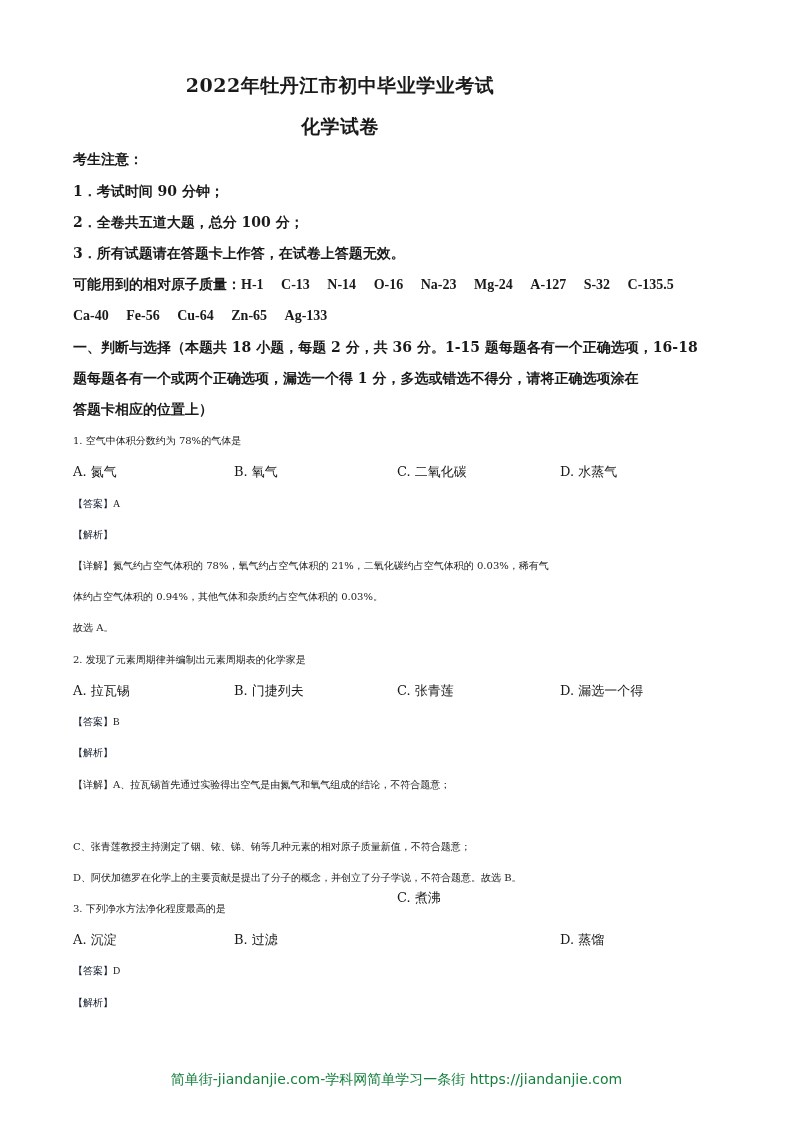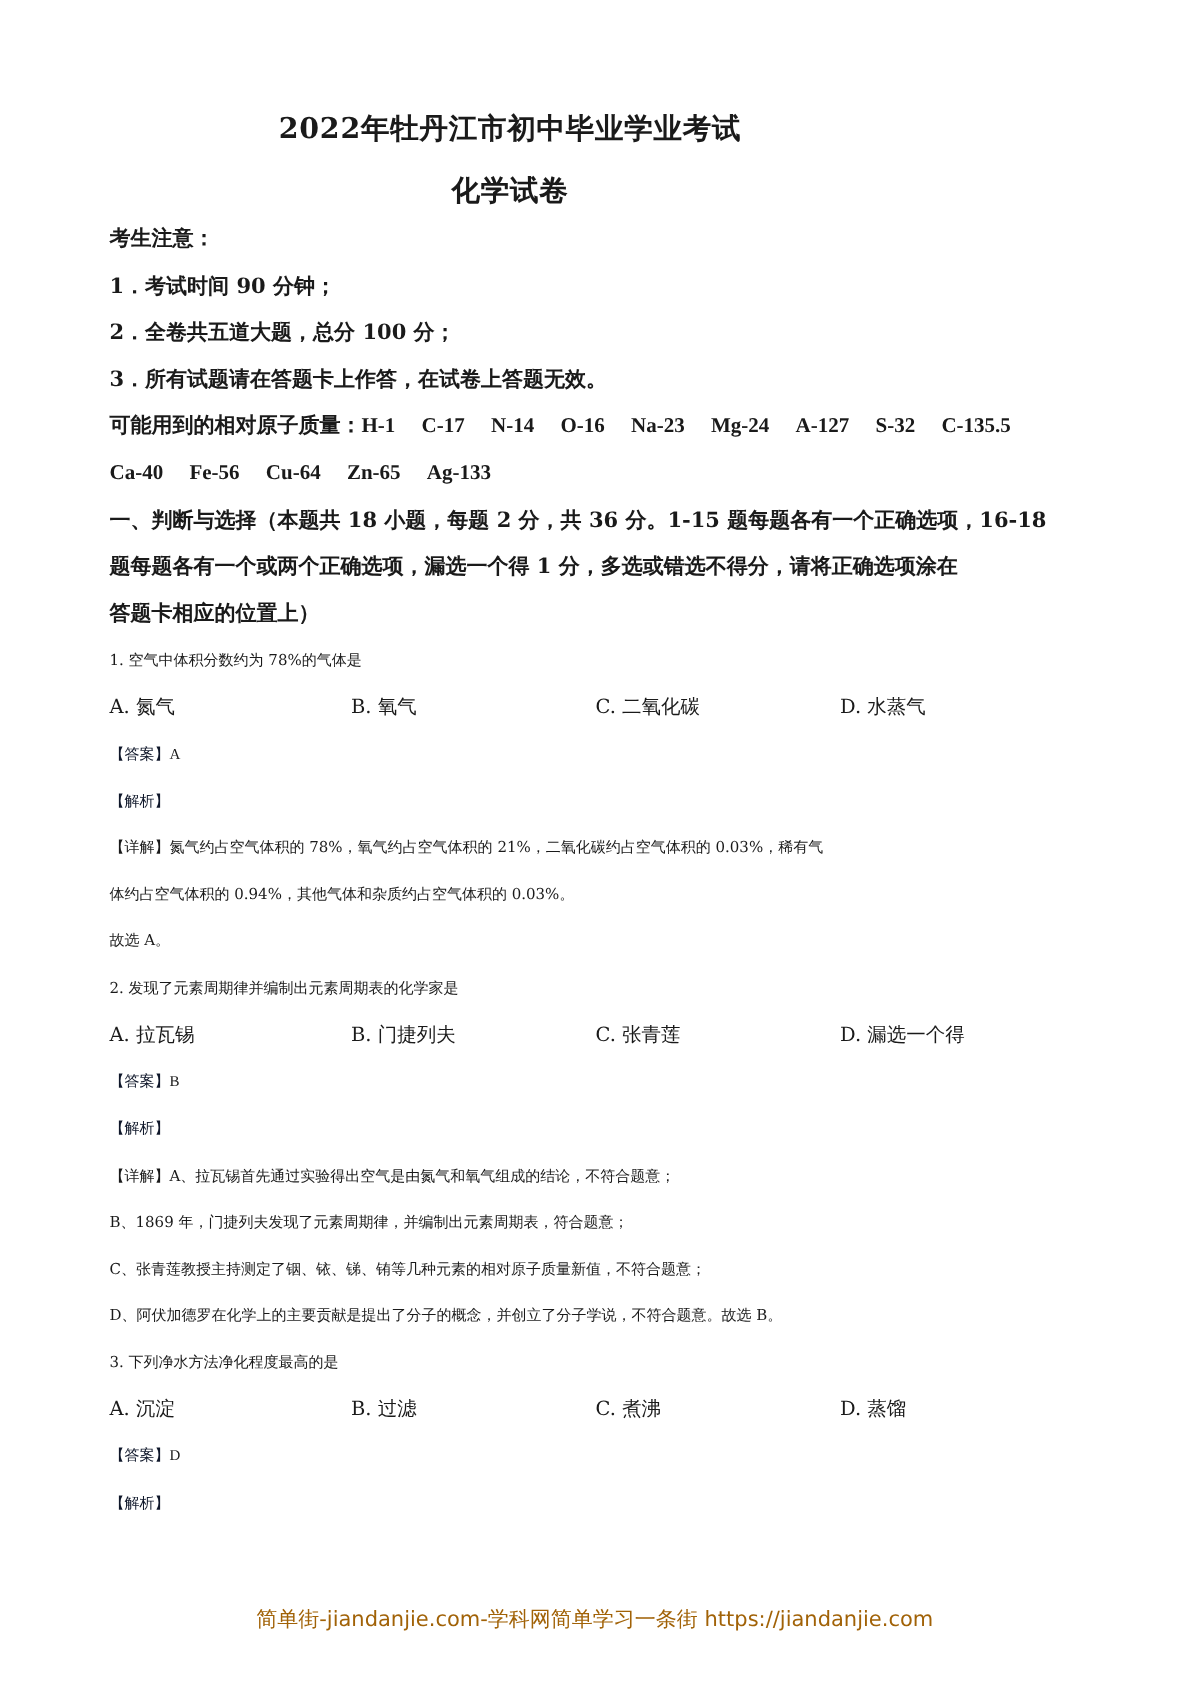--- a/index.html
+++ b/index.html
@@ -55,40 +55,40 @@
     .tag {
       color: #0f172a;
     }
     .footer {
       position: absolute;
       left: 0; width: 793px;
       top: 1071px;
       text-align: center;
       font-family: "DejaVu Sans", "Liberation Sans", sans-serif;
       font-size: 14px;
-      color: #a16207;
+      color: #15803d;
     }
     .num { font-family: "Liberation Serif", "DejaVu Serif", serif; }
   </style>
 </head>
 <body>
 
 <div class="page">
 
   <div class="title" style="top:73px;">2022年牡丹江市初中毕业学业考试</div>
   <div class="title" style="top:114px;">化学试卷</div>
 
   <div class="line bold" style="top:150px;">考生注意：</div>
   <div class="line bold" style="top:182px;">1．考试时间 90 分钟；</div>
   <div class="line bold" style="top:213px;">2．全卷共五道大题，总分 100 分；</div>
   <div class="line bold" style="top:244px;">3．所有试题请在答题卡上作答，在试卷上答题无效。</div>
 
   <div class="line bold-serif" style="top:276px;">
     <span>可能用到的相对原子质量：</span><span class="mass-item">H-1</span>
-    <span class="mass-item" style="margin-left:14px">C-17</span>
+    <span class="mass-item" style="margin-left:14px">C-13</span>
     <span class="mass-item" style="margin-left:14px">N-14</span>
     <span class="mass-item" style="margin-left:14px">O-16</span>
     <span class="mass-item" style="margin-left:14px">Na-23</span>
     <span class="mass-item" style="margin-left:14px">Mg-24</span>
     <span class="mass-item" style="margin-left:14px">A-127</span>
     <span class="mass-item" style="margin-left:14px">S-32</span>
     <span class="mass-item" style="margin-left:14px">C-135.5</span>
   </div>
   <div class="line bold-serif" style="top:307px;">
     <span class="mass-item">Ca-40</span>
@@ -122,28 +122,27 @@
   <div class="opt" style="left:234px; top:682px;">B. 门捷列夫</div>
   <div class="opt" style="left:397px; top:682px;">C. 张青莲</div>
   <div class="opt" style="left:560px; top:682px;">D. 漏选一个得</div>
   <div class="line" style="top:713px;">
     <span class="tag">【答案】</span><span class="num">B</span>
   </div>
   <div class="line tag" style="top:744px;">【解析】</div>
   <div class="line" style="top:776px;">
     <span>【详解】</span><span>A、拉瓦锡首先通过实验得出空气是由氮气和氧气组成的结论，不符合题意；</span>
   </div>
-  <div class="line" style="top:807px;">B、1869 年，门捷列夫发现了元素周期律，并编制出元素周期表，符合题意；</div>
   <div class="line" style="top:838px;">C、张青莲教授主持测定了铟、铱、锑、铕等几种元素的相对原子质量新值，不符合题意；</div>
   <div class="line" style="top:869px;">D、阿伏加德罗在化学上的主要贡献是提出了分子的概念，并创立了分子学说，不符合题意。故选 B。</div>
 
   <div class="line" style="top:900px;">3. 下列净水方法净化程度最高的是</div>
   <div class="opt" style="left:73px; top:931px;">A. 沉淀</div>
   <div class="opt" style="left:234px; top:931px;">B. 过滤</div>
-  <div class="opt" style="left:397px; top:931px;">C. 煮沸</div>
+  <div class="opt" style="left:397px; top:889px;">C. 煮沸</div>
   <div class="opt" style="left:560px; top:931px;">D. 蒸馏</div>
   <div class="line" style="top:962px;">
     <span class="tag">【答案】</span><span class="num">D</span>
   </div>
   <div class="line tag" style="top:994px;">【解析】</div>
 
   <div class="footer">简单街-jiandanjie.com-学科网简单学习一条街 https://jiandanjie.com</div>
 </div>
 
 </body></html>

